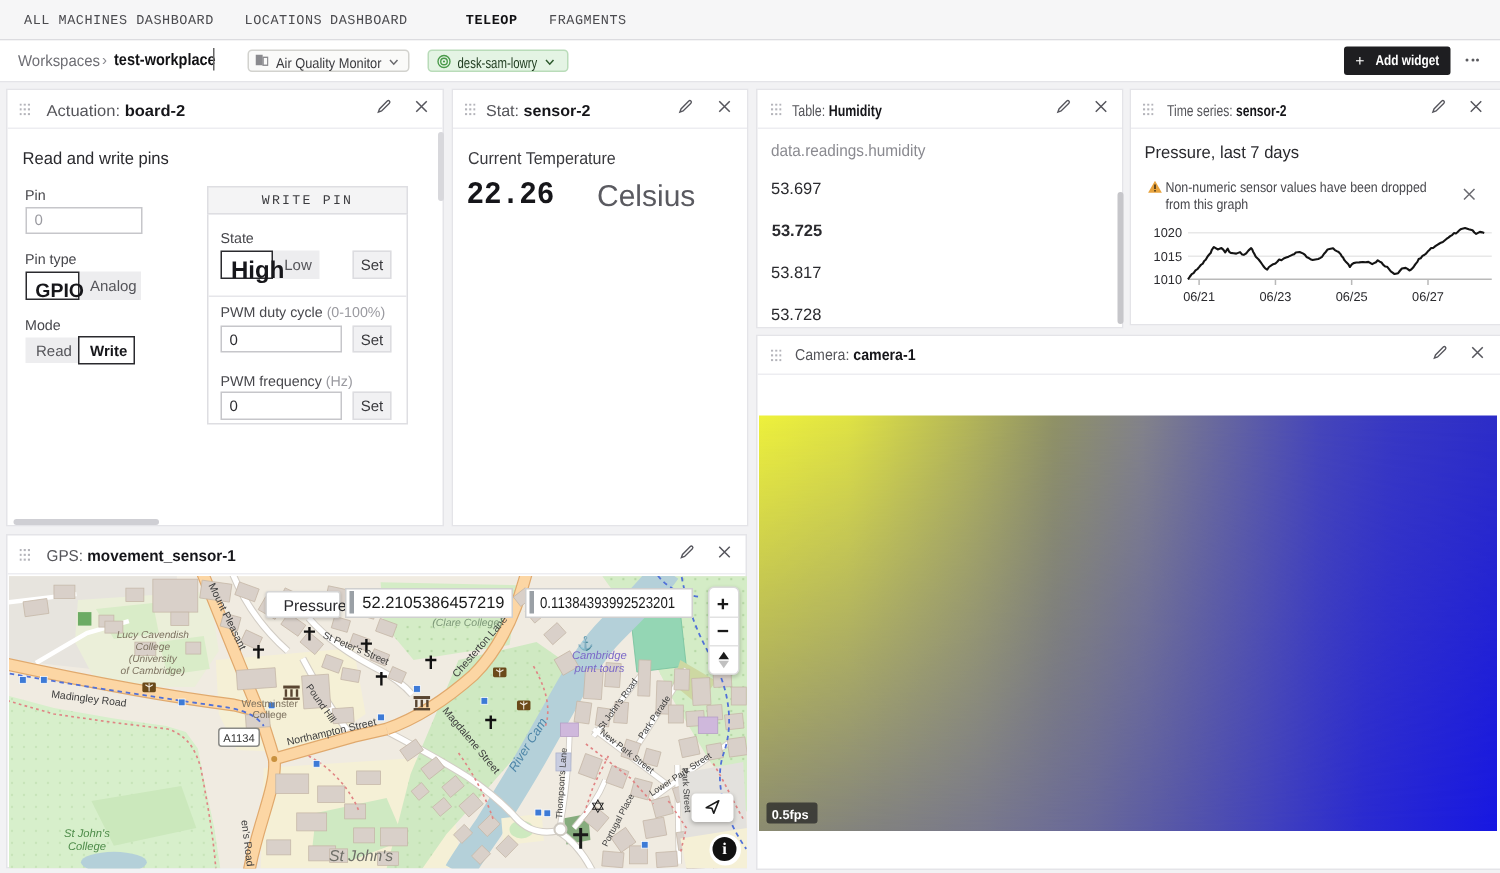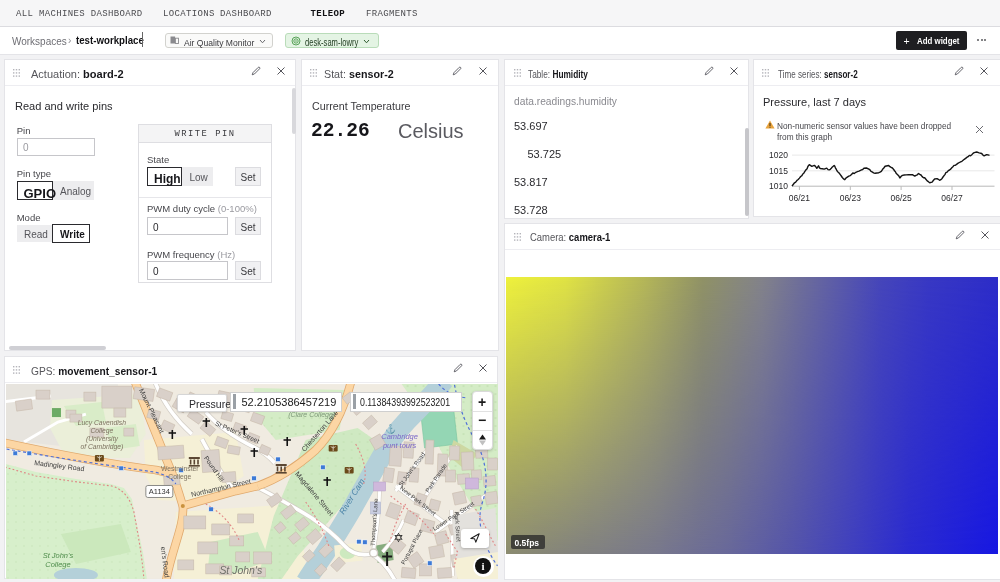--- a/index.html
+++ b/index.html
@@ -94,21 +94,21 @@
   <div class="abs" style="left:11.7px;top:164.5px;width:35.5px;height:17.5px;background:#ededef;"></div>
   <div class="abs" style="left:19px;top:169px;font-size:10px;color:#55555a;">Read</div>
   <div class="abs" style="left:47.2px;top:163.5px;width:38px;height:19px;background:#fff;border:1.2px solid #2a2a2e;z-index:2;"></div>
   <div class="abs" style="left:55px;top:168.5px;font-size:10px;font-weight:bold;color:#16161a;z-index:3;">Write</div>
 
   <div class="abs" style="left:133px;top:63.5px;width:134px;height:159px;border:1px solid #dedee2;background:#fff;"></div>
   <div class="abs" style="left:133px;top:63.5px;width:134px;height:19.5px;background:#f4f4f5;border:1px solid #dedee2;"></div>
   <div class="abs" style="left:133px;top:68.5px;width:134px;text-align:center;font-family:'Liberation Mono',monospace;font-size:8.8px;letter-spacing:1.5px;color:#3a3a3e;">WRITE PIN</div>
   <div class="abs" style="left:142px;top:94px;font-size:9.5px;color:#47474c;">State</div>
   <div class="abs" style="left:142px;top:106.5px;width:35px;height:19px;background:#fff;border:1.2px solid #2a2a2e;z-index:2;"></div>
-  <div class="abs" style="left:149px;top:111.5px;font-size:12px;font-weight:bold;color:#16161a;z-index:3;">High</div>
+  <div class="abs" style="left:149px;top:111.5px;font-size:16px;font-weight:bold;color:#16161a;z-index:3;">High</div>
   <div class="abs" style="left:177px;top:106.5px;width:31px;height:19px;background:#ededef;"></div>
   <div class="abs" style="left:184.5px;top:111.5px;font-size:10px;color:#55555a;">Low</div>
   <div class="abs" style="left:229.5px;top:106.5px;width:26.5px;height:19px;background:#f1f1f3;border:1px solid #dcdce0;"></div>
   <div class="abs" style="left:235.5px;top:111.5px;font-size:10px;color:#3a3a3e;">Set</div>
   <div class="abs" style="left:134px;top:136.5px;width:132px;height:1px;background:#e6e6ea;"></div>
   <div class="abs" style="left:142px;top:142.5px;font-size:9.5px;color:#47474c;white-space:nowrap;">PWM duty cycle <span style="color:#9a9aa0;">(0-100%)</span></div>
   <div class="abs" style="left:142px;top:156.5px;width:81px;height:18.5px;background:#fff;border:1px solid #c6c6ca;"></div>
   <div class="abs" style="left:148px;top:161.5px;font-size:10px;color:#2a2a2e;">0</div>
   <div class="abs" style="left:229.5px;top:156.5px;width:26.5px;height:18.5px;background:#f1f1f3;border:1px solid #dcdce0;"></div>
   <div class="abs" style="left:235.5px;top:161.5px;font-size:10px;color:#3a3a3e;">Set</div>
@@ -165,21 +165,21 @@
     </svg>
   <div class="ctitle" style="left:23.5px;transform:scaleX(0.79);">Table: <b>Humidity</b></div>
   <svg class="icn pencil" style="left:199px;" viewBox="0 0 10 10">
       <path d="M1.2 8.8 L2 6.6 L7.2 1.4 Q7.9 0.7 8.6 1.4 Q9.3 2.1 8.6 2.8 L3.4 8 Z" fill="none" stroke="#55555c" stroke-width="0.9"></path>
     </svg>
   <svg class="icn" style="left:224px;" viewBox="0 0 10 10">
       <path d="M1.5 1.5 L8.5 8.5 M8.5 1.5 L1.5 8.5" stroke="#55555c" stroke-width="1"></path>
     </svg>
   <div class="abs" style="left:9.5px;top:35px;font-size:11px;color:#8a8a90;transform:scaleX(0.93);transform-origin:0 0;white-space:nowrap;">data.readings.humidity</div>
   <div class="abs" style="left:9.5px;top:60px;font-size:11px;color:#2a2a2e;">53.697</div>
-  <div class="abs" style="left:23px;top:88px;font-size:11px;color:#2a2a2e;">53.725</div>
+  <div class="abs" style="left:10px;top:88px;font-size:11px;color:#2a2a2e;font-weight:bold;">53.725</div>
   <div class="abs" style="left:9.5px;top:116px;font-size:11px;color:#2a2a2e;">53.817</div>
   <div class="abs" style="left:9.5px;top:143.5px;font-size:11px;color:#2a2a2e;">53.728</div>
   <div class="abs" style="left:240.5px;top:68px;width:3.5px;height:88px;background:#c6c6ca;border-radius:2px;"></div>
 </div>
 
 <div class="card" id="card4" style="left:752.5px;top:59px;width:248px;height:158px;">
   <div class="chead"></div>
   <svg class="handle" style="left:8px;" width="7" height="8" viewBox="0 0 7 8">
       <g fill="#b4b4ba">
         <rect x="0" y="0" width="1.4" height="1.4"></rect>

